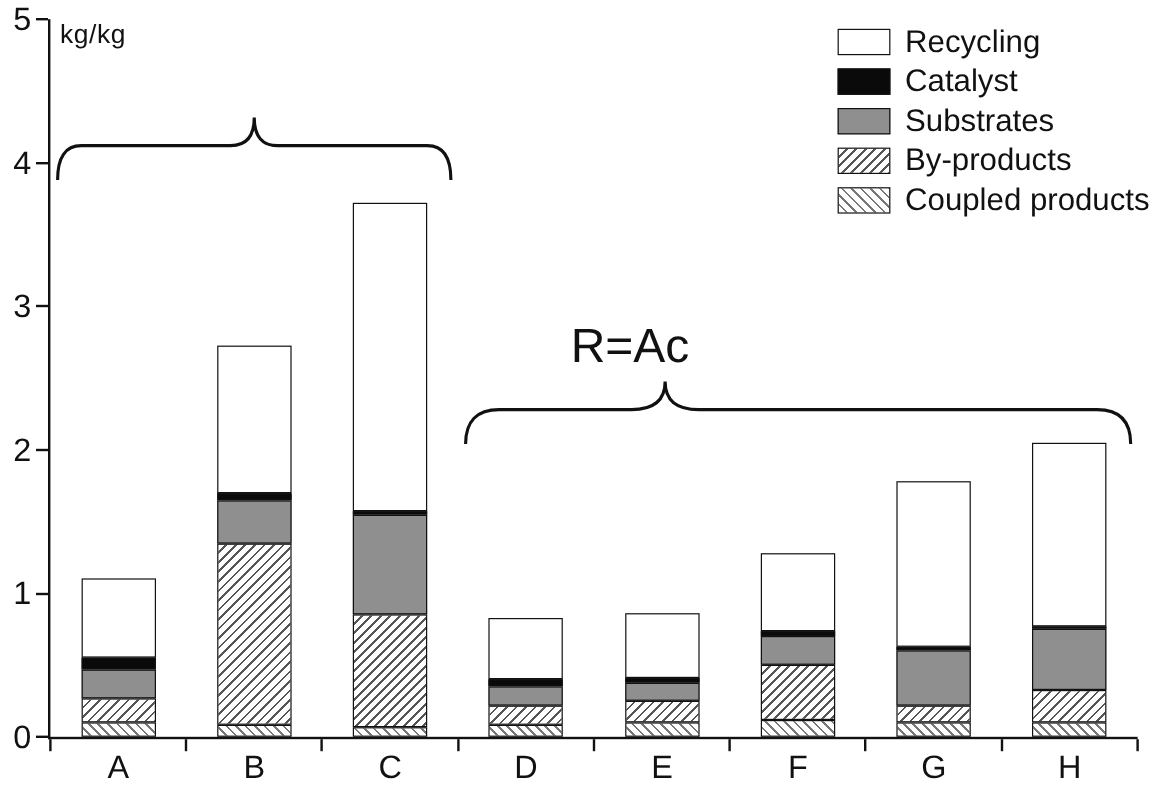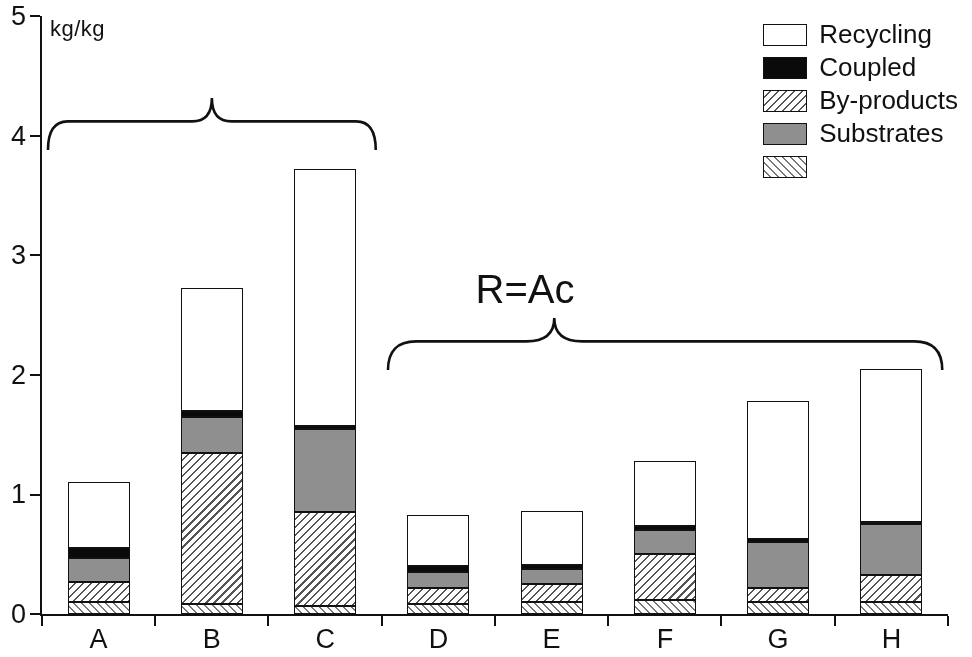--- a/index.html
+++ b/index.html
@@ -209,27 +209,28 @@
       </svg>
       <div class="brace-label" style="left: 483px; bottom: 301.984px;">R=Ac</div>
     </div>
   <div class="legend" id="legend">
       <div class="legend-item">
         <span class="swatch seg-recycling"></span>
         <span class="legend-label">Recycling</span>
       </div>
       <div class="legend-item">
         <span class="swatch seg-catalyst"></span>
-        <span class="legend-label">Coupled</span>
+        <span class="legend-label">Catalyst</span>
+      </div>
+      <div class="legend-item">
+        <span class="swatch seg-substrates"></span>
+        <span class="legend-label">Substrates</span>
       </div>
       <div class="legend-item">
         <span class="swatch seg-by-products"></span>
         <span class="legend-label">By-products</span>
       </div>
       <div class="legend-item">
-        <span class="swatch seg-substrates"></span>
-        <span class="legend-label">Substrates</span>
-      </div>
-      <div class="legend-item">
         <span class="swatch seg-coupled-products"></span>
+        <span class="legend-label">Coupled products</span>
       </div>
     </div>
 </div>
 
 </body></html>

